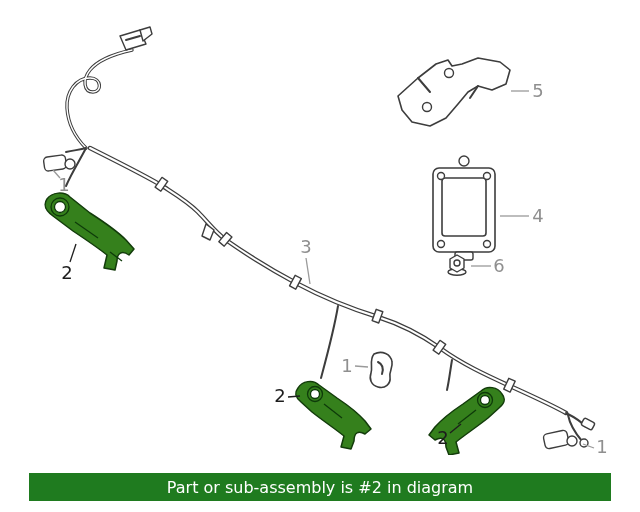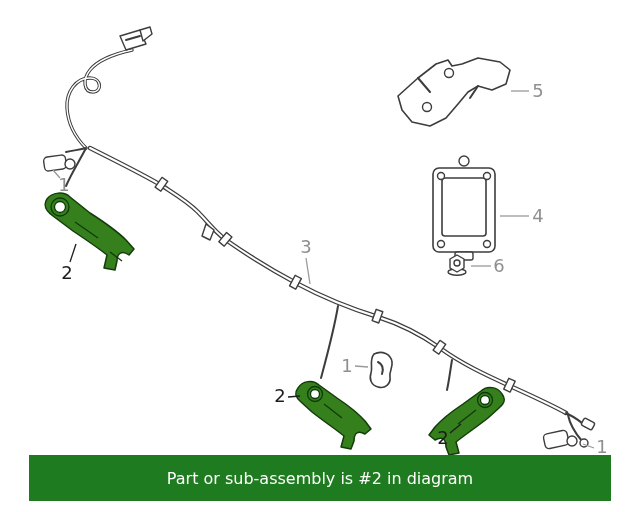--- a/index.html
+++ b/index.html
@@ -21,21 +21,21 @@
   .green{fill:#35801c;stroke:#133c0b;stroke-width:1.5;stroke-linejoin:round;}
   .green-detail{fill:none;stroke:#0e3a0a;stroke-width:1.3;}
   .hole{fill:#ffffff;stroke:#0e3a0a;stroke-width:1.3;}
   .leader{stroke:#9a9a9a;stroke-width:1.3;fill:none;}
   .leader-dark{stroke:#1d1d1d;stroke-width:1.3;fill:none;}
   .callout{font-size:18px;fill:#8f8f8f;text-anchor:middle;font-family:"DejaVu Sans",sans-serif;}
   .callout-dark{fill:#1d1d1d;}
 
   
   .banner{
-    position:absolute;left:29px;right:29px;bottom:11px;height:46px;
+    position:absolute;left:29px;right:29px;bottom:11px;height:28px;
     background:#1f7b1f;color:#ffffff;
     display:flex;flex-direction:column;align-items:center;justify-content:center;
     text-align:left;gap:1px;
   }
   .banner-line{font-size:16px;line-height:21px;white-space:nowrap;}
 </style>
 </head>
 <body>
 
 <div class="screen">

